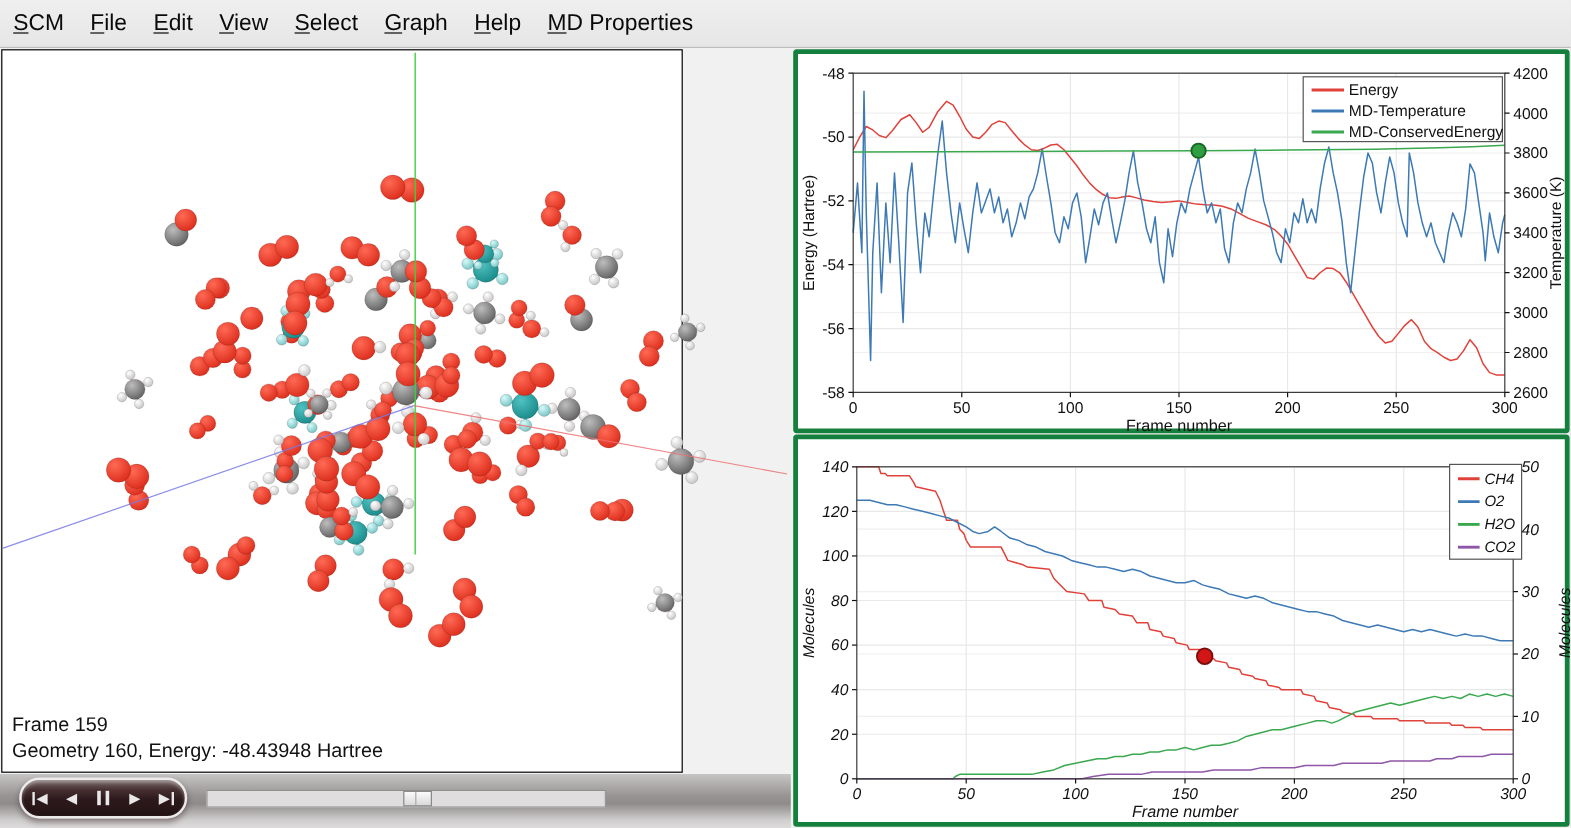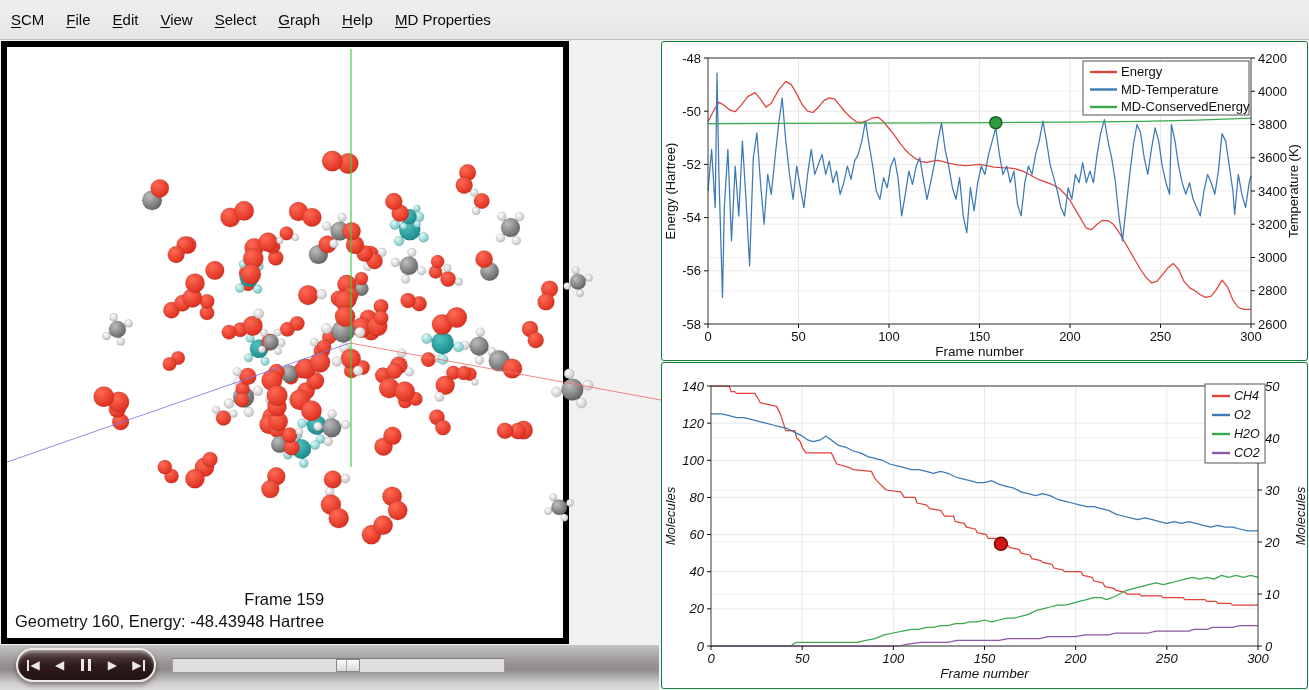--- a/index.html
+++ b/index.html
@@ -2,26 +2,26 @@
 <html><head>
 <meta charset="utf-8">
 <style>
   html,body{margin:0;padding:0;background:#d8d8d8;}
   .app{position:relative;width:1309px;height:690px;background:#f1f1f1;
        font-family:"Liberation Sans",sans-serif;overflow:hidden;}
   
   .menubar{position:absolute;left:0;top:0;width:100%;height:39px;
            background:linear-gradient(#efefef,#e6e6e6);
            border-bottom:1px solid #bdbdbd;display:flex;align-items:flex-end;
-           font-size:15px;color:#0a0a0a;}
+           font-size:19px;color:#0a0a0a;}
   .menu-item{padding:0 11px;line-height:39px;cursor:default;}
   .menu-item u{text-decoration:underline;text-underline-offset:2px;}
   
   .viewer{position:absolute;left:1px;top:41px;width:568px;height:603px;
-          background:#ffffff;border:6px solid #000000;box-sizing:border-box;text-align:right;}
+          background:#ffffff;border:1px solid #000000;box-sizing:border-box;}
   .viewer svg{position:absolute;left:0;top:0;}
   .frame-info{position:absolute;left:8px;bottom:6px;font-size:16.5px;color:#111;
               line-height:22px;}
   
   .strip{position:absolute;left:0;top:645px;width:659px;height:45px;
          background:linear-gradient(180deg,#c6c4c4 0%,#989494 40%,#8f8b8b 55%,#cfcdcd 85%,#dddbdb 100%);}
   .pill{position:absolute;left:16px;top:3px;width:140px;height:34px;border-radius:18px;
         background:linear-gradient(180deg,#7a6a6a 0%,#452e30 28%,#2c191b 55%,#241314 100%);
         border:2px solid #eceaea;box-sizing:border-box;
         box-shadow:0 3px 5px rgba(40,20,20,.45), inset 0 2px 3px rgba(255,255,255,.35);
@@ -33,21 +33,21 @@
   .pbtn .pbar{width:3px;height:12px;background:#e9e7e7;display:inline-block;margin:0 1.5px;}
   .slider{position:absolute;left:172px;top:13px;width:333px;height:15px;
           background:#dfdddd;border:1px solid #9a9a9a;border-top-color:#7d7d7d;
           box-sizing:border-box;}
   .slider .handle{position:absolute;top:0px;width:24px;height:13px;
           background:linear-gradient(#fbfbfb,#d9d9d9);border:1px solid #8a8a8a;
           box-sizing:border-box;}
   .slider .handle::after{content:"";position:absolute;left:9px;top:0;width:1px;height:100%;
           background:#aaa;}
   
-  .panel{position:absolute;background:#fff;border:1px solid #15803d;border-radius:3px;
+  .panel{position:absolute;background:#fff;border:4px solid #15803d;border-radius:3px;
          box-sizing:border-box;}
   .panel-top{left:661px;top:41px;width:647px;height:320px;}
   .panel-bottom{left:661px;top:362px;width:647px;height:327px;font-style:italic;}
   .panel svg{position:absolute;left:0;top:0;}
 </style>
 </head>
 <body>
 
 <div class="app">
 

